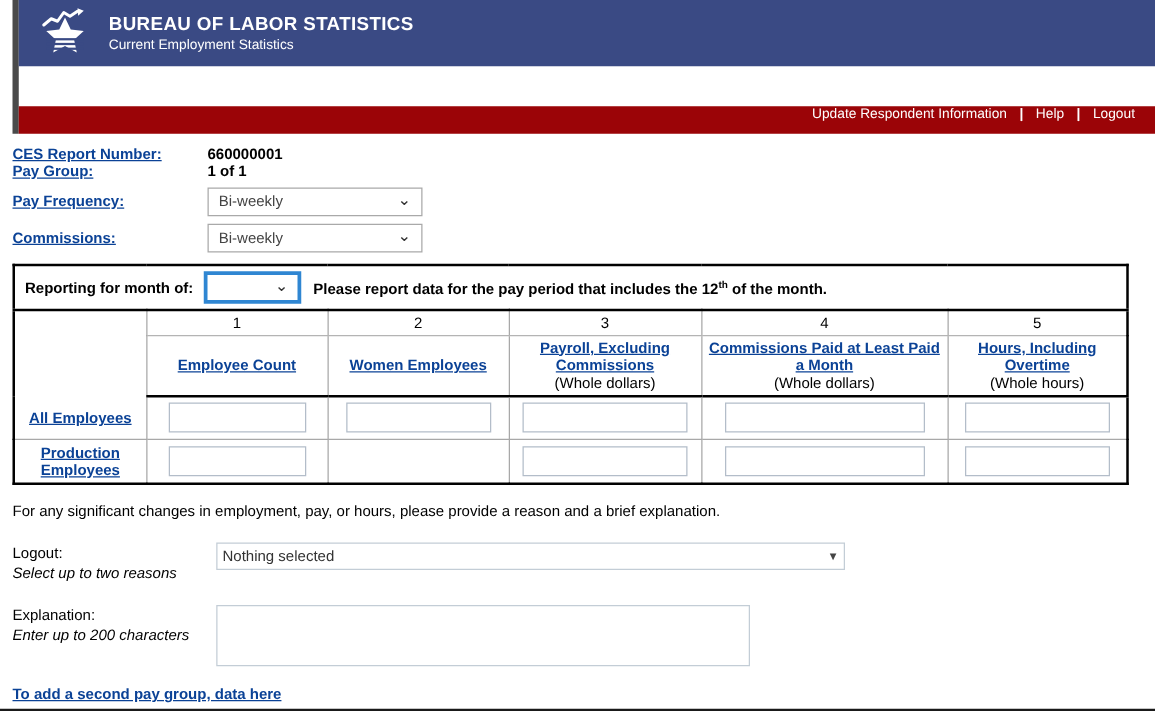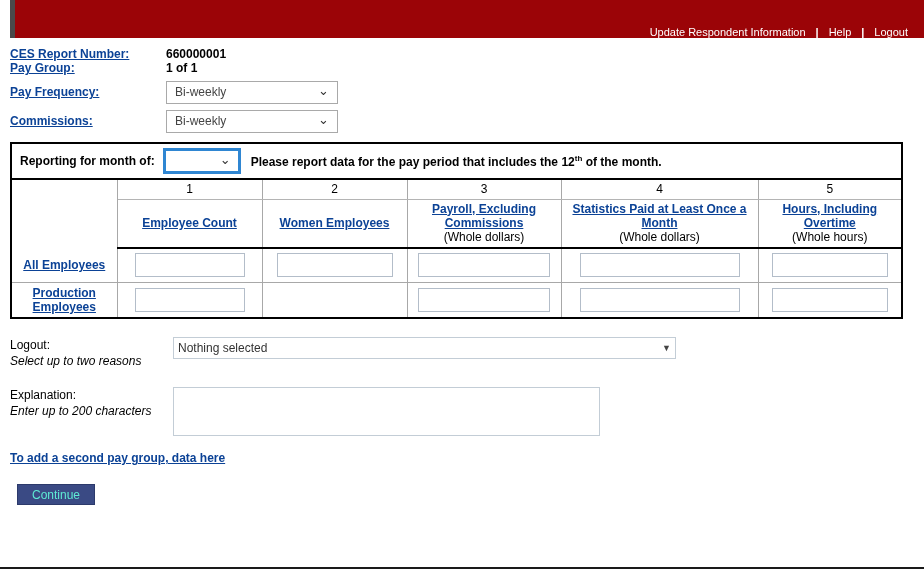--- a/index.html
+++ b/index.html
@@ -6,21 +6,21 @@
   html,body { width:924px; height:569px; background:#fff; font-family:"Liberation Sans","DejaVu Sans",sans-serif; font-size:12px; color:#000; overflow:hidden; }
   body { position:relative; border-bottom:2px solid #1a1a1a; }
 
   
   .masthead { margin-left:10px; border-left:5px solid #4a4a4a; }
   .bluebar { height:53px; background:#3a4a84; display:flex; align-items:center; padding-left:14px; }
   .logo { width:46px; height:42px; flex:0 0 auto; margin-right:12px; }
   .title-block { color:#fff; }
   .app-title { font-size:15px; font-weight:bold; letter-spacing:.3px; }
   .app-subtitle { font-size:11px; margin-top:2px; }
-  .redbar { height:38px; background:#9b0407; display:flex; align-items:flex-end; justify-content:flex-end; padding-right:16px; color:#fff; font-size:11px; }
+  .redbar { height:22px; background:#9b0407; display:flex; align-items:flex-start; justify-content:flex-end; padding-right:16px; color:#fff; font-size:11px;margin-top:32px; }
   .redbar a { color:#fff; text-decoration:none; cursor:pointer; }
   .redbar .sep { margin:0 10px; font-weight:bold; }
 
   
   .content { padding:9px 16px 0 10px; }
   a.blue-link { color:#0b4296; font-weight:bold; text-decoration:underline; cursor:pointer; }
 
   .meta-row { display:flex; align-items:center;gap:26px; }
   .meta-label { width:125px; flex:0 0 auto; }
   .meta-val { font-weight:bold; margin-left:5px; }
@@ -64,20 +64,34 @@
   .exp-row { }
   textarea.explanation { width:427px; height:49px; border:1px solid #c3cdd6; resize:none; font:inherit; padding:4px 6px; outline:none; }
 
   .addlink-row { margin-top:15px; }
   .continue-btn { margin-top:19px; width:78px; height:21px; background:#3a4a84; color:#5eead4; border:1px solid #2c3a6b; font:inherit; font-size:12px; cursor:pointer; display:block; margin-left:7px; }
 </style>
 </head>
 <body>
 
 <div class="masthead">
+  <div class="bluebar">
+    <svg class="logo" viewBox="0 0 46 42">
+      <polygon points="23,8 27.6,17.6 38,18.8 30.3,25.8 32.4,36 23,30.8 13.6,36 15.7,25.8 8,18.8 18.4,17.6" fill="#ffffff"></polygon>
+      <rect x="8" y="24.5" width="30" height="1.8" fill="#3a4a84"></rect>
+      <rect x="8" y="28.3" width="30" height="1.8" fill="#3a4a84"></rect>
+      <rect x="8" y="32.1" width="30" height="1.8" fill="#3a4a84"></rect>
+      <polyline points="6,14 12,9 17,11 22,4 27,7 33,3" fill="none" stroke="#ffffff" stroke-width="2.4" stroke-linejoin="round" stroke-linecap="round"></polyline>
+      <polygon points="33,0.5 38,2.5 33.5,6.5" fill="#ffffff"></polygon>
+    </svg>
+    <div class="title-block">
+      <div class="app-title">BUREAU OF LABOR STATISTICS</div>
+      <div class="app-subtitle">Current Employment Statistics</div>
+    </div>
+  </div>
   <div class="redbar">
     <a>Update Respondent Information</a>
     <span class="sep">|</span>
     <a>Help</a>
     <span class="sep">|</span>
     <a>Logout</a>
   </div>
 </div>
 
 <div class="content">
@@ -132,21 +146,21 @@
       <td class="num">1</td>
       <td class="num">2</td>
       <td class="num">3</td>
       <td class="num">4</td>
       <td class="num">5</td>
     </tr>
     <tr>
       <td class="colhead"><a class="blue-link">Employee Count</a></td>
       <td class="colhead"><a class="blue-link">Women Employees</a></td>
       <td class="colhead"><a class="blue-link">Payroll, Excluding Commissions</a><div class="note">(Whole dollars)</div></td>
-      <td class="colhead"><a class="blue-link">Statistics Paid at Least Once a Month</a><div class="note">(Whole dollars)</div></td>
+      <td class="colhead"><a class="blue-link">Commissions Paid at Least Paid a Month</a><div class="note">(Whole dollars)</div></td>
       <td class="colhead"><a class="blue-link">Hours, Including Overtime</a><div class="note">(Whole hours)</div></td>
     </tr>
     <tr class="bodyrow first">
       <td class="labelcol"><a class="blue-link">All Employees</a></td>
       <td><input class="cell-input iw1" style=""></td>
       <td><input class="cell-input iw2" style=""></td>
       <td><input class="cell-input iw3" style=""></td>
       <td><input class="cell-input iw4" style=""></td>
       <td><input class="cell-input iw5" style=""></td>
     </tr>
@@ -154,20 +168,21 @@
       <td class="labelcol"><a class="blue-link">Production Employees</a></td>
       <td><input class="cell-input iw1" style=""></td>
       <td></td>
       <td><input class="cell-input iw3" style=""></td>
       <td><input class="cell-input iw4" style=""></td>
       <td><input class="cell-input iw5" style=""></td>
     </tr>
   </tbody>
     </table>
 
+  <div class="intro">For any significant changes in employment, pay, or hours, please provide a reason and a brief explanation.</div>
 
   <div class="field-row">
     <div class="field-label">
       <div>Logout:</div>
       <div class="hint">Select up to two reasons</div>
     </div>
     <div class="reason-select">
       <span class="grow">Nothing selected</span>
       <span class="caret">▼</span>
     </div>

